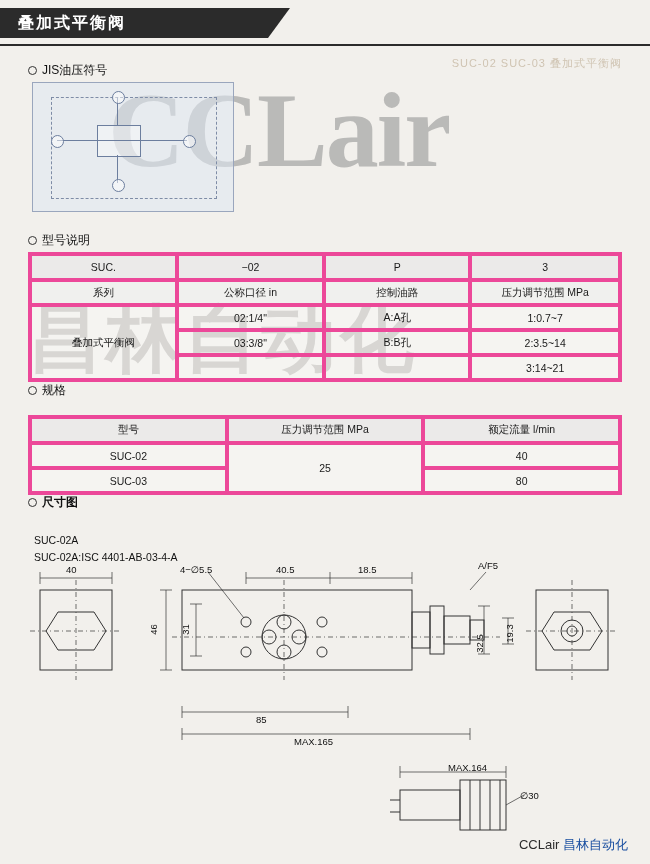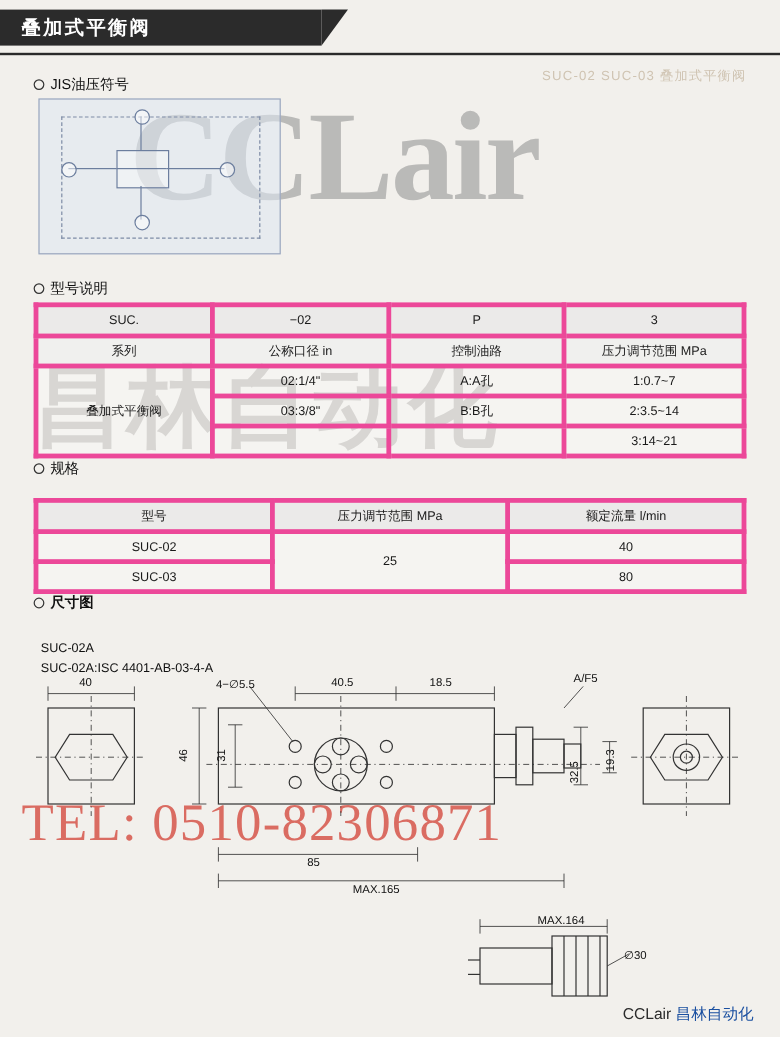--- a/index.html
+++ b/index.html
@@ -110,21 +110,20 @@
   }
   .footer-brand .blue{color:#1a4fa0;}
 </style>
 </head>
 <body>
 
 <div class="page">
 
   <div class="wm-cclair">CCLair</div>
   <div class="wm-cn">昌林自动化</div>
-  <div class="wm-tel">TEL: 0510-82306871</div>
   <div class="wm-faint">SUC-02  SUC-03  叠加式平衡阀</div>
 
   <div class="header">
     <div class="header-title">叠加式平衡阀</div>
   </div>
   <div class="header-arrow"></div>
   <div class="header-rule"></div>
 
   <div class="sec" style="left:28px;top:62px;">
     <span class="bullet"></span>

